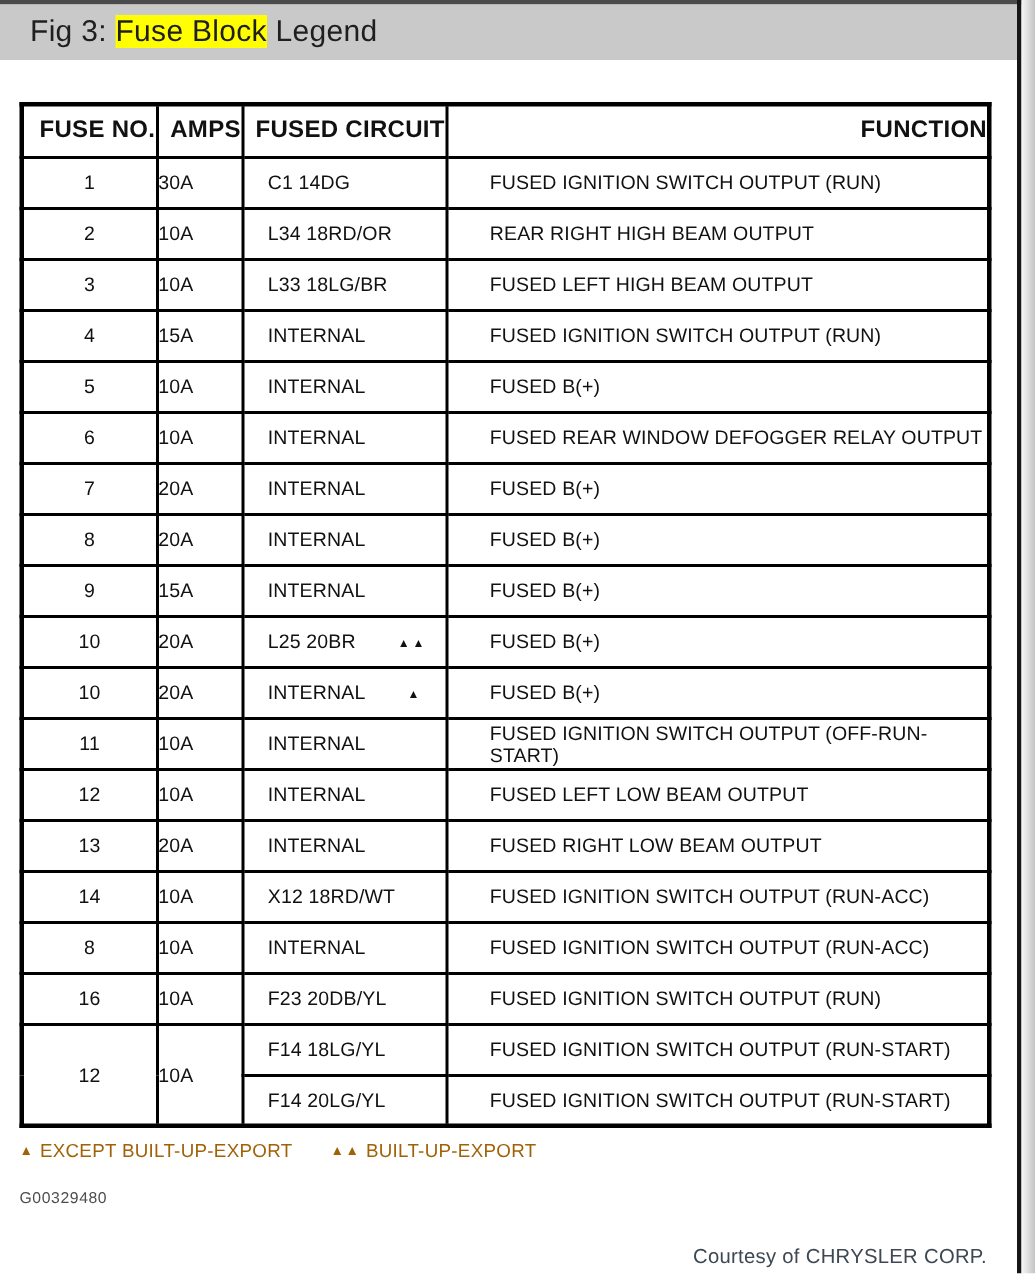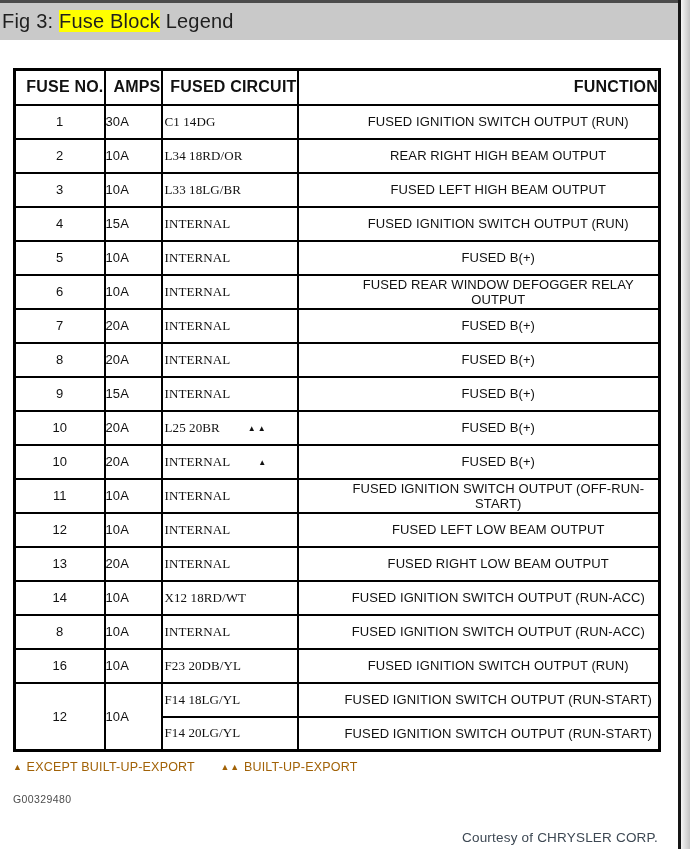--- a/index.html
+++ b/index.html
@@ -20,21 +20,21 @@
   .right-border{
     position:absolute;top:0;right:9px;width:3px;height:849px;background:#161616;
   }
   .right-strip{
     position:absolute;top:0;right:0;width:9px;height:849px;
     background:linear-gradient(to right,#f6f6f6,#c4c4c4);
   }
   .title-bar{
     position:absolute;left:0;top:3px;width:678px;height:37px;
     background:var(--bar);
-    font-size:20px;color:#1f1f1f;line-height:36px;padding-left:2px;
+    font-size:20px;color:#1f1f1f;line-height:36px;padding-left:20px;
     letter-spacing:0.2px;white-space:pre;
   }
   .title-bar .hl{background:var(--hl);}
   .content{position:absolute;left:13px;top:68px;width:645px;}
   table.fuse{
     border-collapse:collapse;width:645px;table-layout:fixed;
     border:3px solid var(--ink);
   }
   table.fuse th, table.fuse td{
     border:2px solid var(--ink);
@@ -42,22 +42,22 @@
   }
   table.fuse th{
     height:35px;font-size:16px;font-weight:bold;text-align:right;
     letter-spacing:0.2px;
   }
   table.fuse td{height:34px;font-size:13px;letter-spacing:0.1px;}
   col.w-fuse{width:90px;} col.w-amps{width:57px;}
   col.w-circuit{width:136px;} col.w-func{width:362px;}
   .c-fuse{text-align:center;}
   .c-amps{}
-  .c-circuit{text-align:left;padding-left:2px;position:relative;font-family:Liberation Serif, serif;}
-  .c-func{text-align:center;padding-left:40px;}
+  .c-circuit{text-align:left;padding-left:16px;position:relative;}
+  .c-func{text-align:left;padding-left:28px;}
   .marker{
     font-size:8px;margin-left:28px;letter-spacing:2px;vertical-align:1px;color:#111;
   }
   .footnotes{
     margin-top:8px;font-size:12.5px;color:#a16207;letter-spacing:0.2px;
   }
   .footnotes .fn + .fn{margin-left:22px;}
   .fn-marker{font-size:9px;letter-spacing:1px;vertical-align:1px;}
   .gcode{
     margin-top:19px;font-size:10.5px;color:#4d4d4d;letter-spacing:0.4px;

